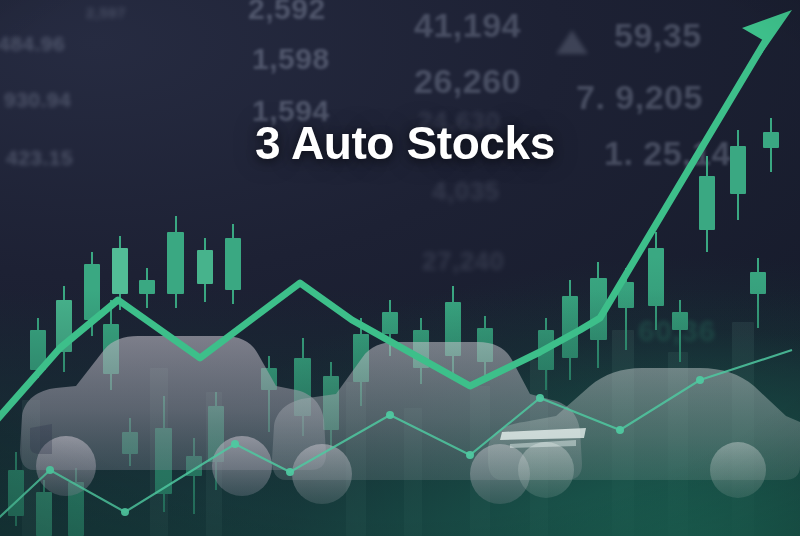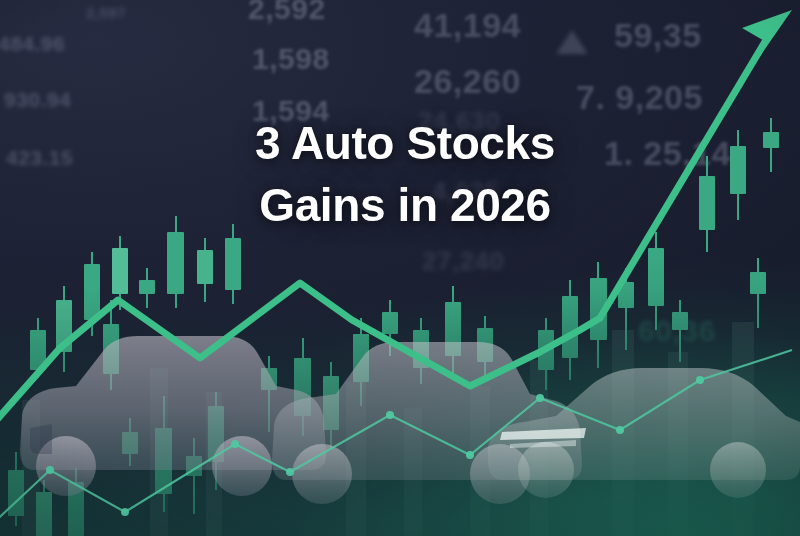--- a/index.html
+++ b/index.html
@@ -269,16 +269,15 @@
 
   <svg class="layer" width="800" height="536" viewBox="0 0 800 536" style="overflow:visible;">
     <polyline points="-14,432 60,348 118,300 200,358 300,283 352,320 470,386 540,352 580,330 600,318 772,30" fill="none" stroke="#3dbf8a" stroke-width="7" stroke-linejoin="round" stroke-linecap="round"></polyline>
     <path d="M792,10 L742,28 L766,42 L756,62 Z" fill="#3dbf8a"></path>
   </svg>
 
   <div class="vignette"></div>
 
   <div class="title-wrap">
     <div class="title-line">3 Auto Stocks</div>
-    <div class="title-line">Gains in 2026</div>
   </div>
 
 </div>
 
 </body></html>

